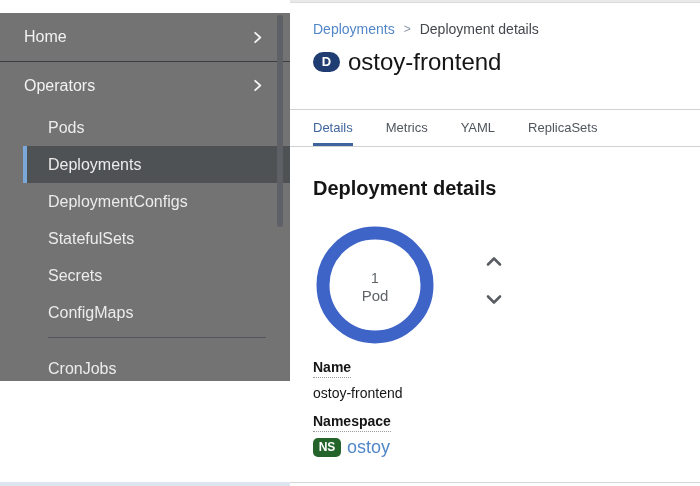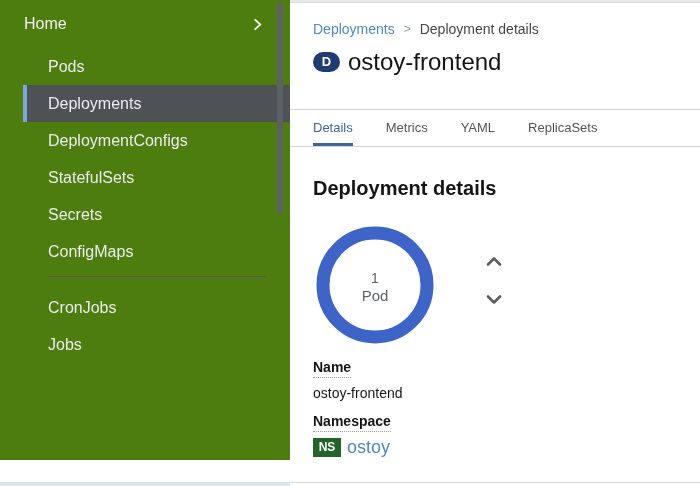--- a/index.html
+++ b/index.html
@@ -1,20 +1,20 @@
 <!DOCTYPE html>
 <html><head>
 <meta charset="utf-8">
 <style>
   * { margin:0; padding:0; box-sizing:border-box; }
   html,body { font-family:"Liberation Sans","DejaVu Sans",sans-serif; background:#fff; }
   .screen { position:relative; width:700px; height:486px; overflow:hidden; background:#fff; }
 
   
-  .sidebar { position:absolute; left:0; top:0; width:290px; height:460px; background:#4d7c0f; overflow:hidden; }
+  .sidebar { position:absolute; left:0; top:13px; width:290px; height:368px; background:#737373; overflow:hidden; }
   .nav-top { height:48px; display:flex; align-items:center; justify-content:space-between;
              padding:0 26px 0 24px; color:#f2f2f2; font-size:16px; cursor:pointer; }
   .nav-top.bordered { border-top:1px solid #3a3d42; }
   .nav-top .chev svg { display:block; }
   .nav-top.workloads { height:61px; padding-bottom:10px; }
   .subnav { list-style:none; margin-left:23px; }
   .subnav li { height:37px; line-height:37px; font-size:16px; color:#ececec;
                padding-left:21px; border-left:4px solid transparent; cursor:pointer; }
   .subnav li.current { background:#4f5255; border-left-color:#7ba7d9; }
   .subnav-divider { height:1px; background:#53565a; margin:6px 24px 12px 25px; border:0; }
@@ -50,21 +50,21 @@
   .stepper { position:absolute; left:168px; background:none; border:0; padding:2px; cursor:pointer; }
   .stepper.up { top:28px; } .stepper.down { top:66px; }
   .stepper svg { display:block; }
 
   .detail-list { margin-left:23px; }
   .detail-label { margin-top:13px; font-size:14px; font-weight:700; color:#151515; }
   .detail-label span { border-bottom:1px dotted #9c9c9c; padding-bottom:2px; }
   .detail-label.ns { margin-top:12px; }
   .detail-value { margin-top:10px; font-size:14px; color:#151515; }
   .ns-row { margin-top:8px; display:flex; align-items:center; gap:6px; }
-  .badge-ns { display:inline-block; min-width:28px; height:19px; line-height:19px; border-radius:0;
+  .badge-ns { display:inline-block; min-width:28px; height:19px; line-height:19px; border-radius:5px;
               background:#24632a; color:#fff; font-size:12px; font-weight:700; text-align:center; padding:0 5px; }
   .ns-link { font-size:18px; color:#5187c8; text-decoration:none; cursor:pointer; }
 
   .bottom-line { position:absolute; left:290px; top:482px; width:410px; height:4px;
                  background:#fff; border-top:1px solid #d6d6d6; }
 </style>
 </head>
 <body>
 
 <div class="screen">
@@ -73,20 +73,28 @@
 
     <div class="nav-top">
       <span>Home</span>
       <span class="chev">
         <svg width="13" height="13" viewBox="0 0 14 14">
             <path d="M4.5 2 L10 7 L4.5 12" fill="none" stroke="#f2f2f2" stroke-width="2" stroke-linecap="round" stroke-linejoin="round"></path>
           </svg>
       </span>
     </div>
 
+    <div class="nav-top bordered">
+      <span>Operators</span>
+      <span class="chev">
+        <svg width="13" height="13" viewBox="0 0 14 14">
+            <path d="M4.5 2 L10 7 L4.5 12" fill="none" stroke="#f2f2f2" stroke-width="2" stroke-linecap="round" stroke-linejoin="round"></path>
+          </svg>
+      </span>
+    </div>
 
 
     <ul class="subnav">
       <li>Pods</li>
       <li class="current">Deployments</li>
       <li>DeploymentConfigs</li>
       <li>StatefulSets</li>
       <li>Secrets</li>
       <li>ConfigMaps</li>
       <hr class="subnav-divider">

